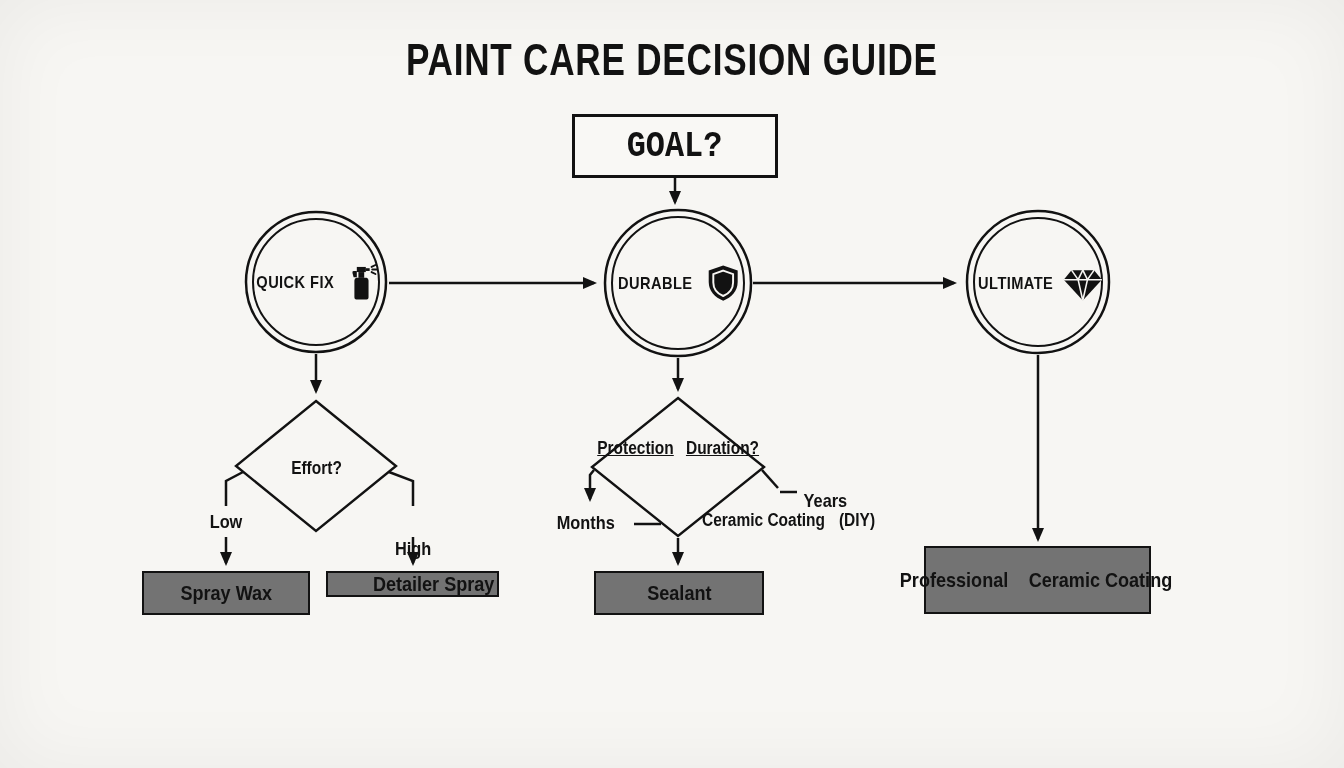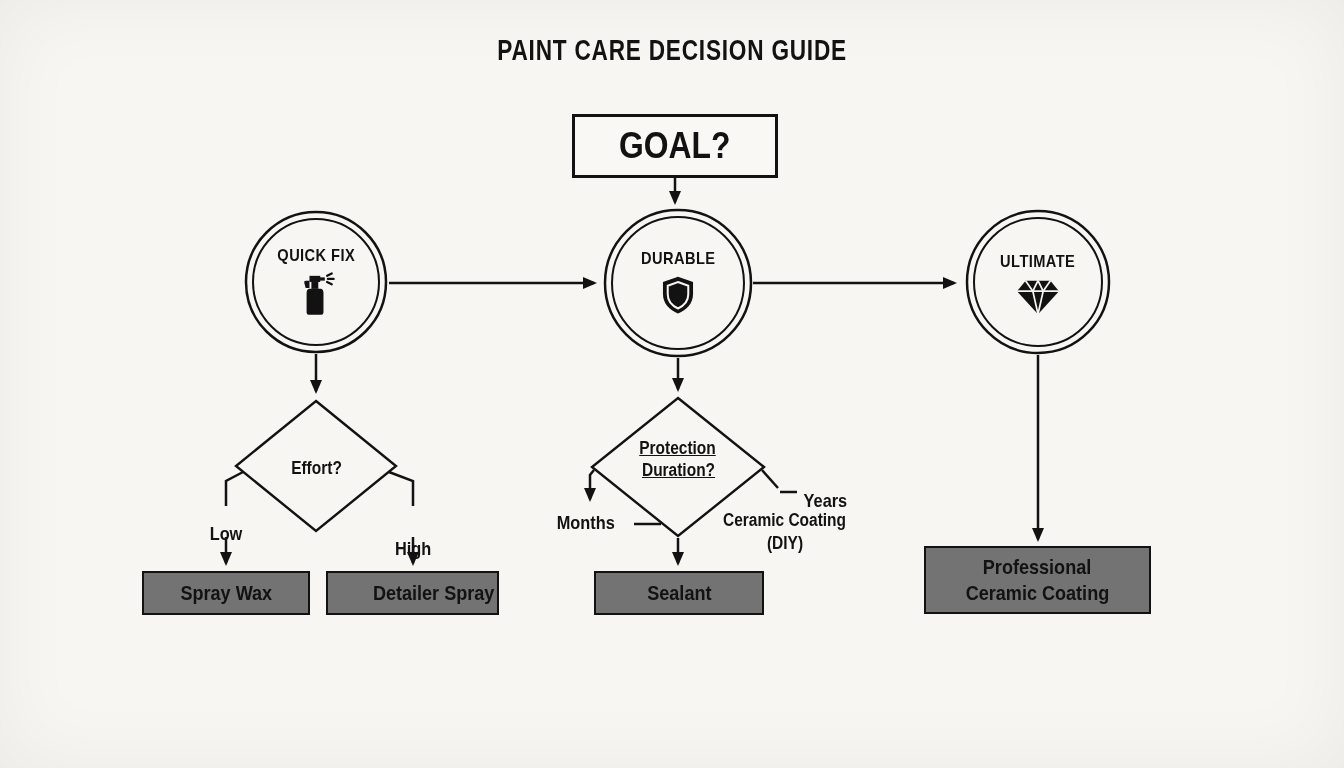--- a/index.html
+++ b/index.html
@@ -5,31 +5,31 @@
   * { margin:0; padding:0; box-sizing:border-box; }
   html,body { background:#e9e8e5; }
   body { font-family:"Liberation Sans", sans-serif; color:#121212; }
   .canvas {
     position:relative; width:1344px; height:768px;
     background:#f7f6f3; overflow:hidden;
     box-shadow: inset 0 0 80px rgba(0,0,0,0.05);
   }
   .abs { position:absolute; }
   .center { display:flex; align-items:center; justify-content:center; text-align:center; }
-  .col { flex-direction:column; }
+  .col { }
   .cx { display:inline-block; transform:scaleX(0.86); white-space:nowrap; }
   .title {
     top:34px; left:0; width:100%;
-    font-size:29px; font-weight:700; letter-spacing:1px; text-align:center;
+    font-size:45px; font-weight:700; letter-spacing:1px; text-align:center;
   }
   .title .cx { transform:scaleX(0.78); }
   .goal-box {
     left:572px; top:114px; width:206px; height:64px;
     border:3px solid #121212; background:#f9f8f5;
-    font-size:37px; font-weight:700;
+    font-size:37px; font-weight:700;font-family:Liberation Mono, monospace;
   }
   .node-content { width:132px; height:100px; gap:3px; }
   .node-label { font-size:17px; font-weight:700; letter-spacing:0.5px; }
   .q-label { font-size:18px; font-weight:700; line-height:1.2; }
   .branch-label { font-size:19px; font-weight:700; }
   .outcome-box {
     border:2.5px solid #121212; background:#737373;
     font-size:21px; font-weight:700; line-height:1.25;
   }
   svg.overlay { position:absolute; left:0; top:0; }
@@ -148,42 +148,42 @@
 
   <div class="abs center q-label" style="left:256px; top:452px; width:120px; height:28px;align-items:flex-end;">
     <span class="cx">Effort?</span>
   </div>
 
   <div class="abs center col q-label" style="left:608px; top:438px; width:140px;text-decoration:underline;">
     <span class="cx">Protection</span>
     <span class="cx">Duration?</span>
   </div>
 
-  <div class="abs center branch-label" style="left:196px; top:523px; width:60px;">
+  <div class="abs center branch-label" style="left:196px; top:511px; width:60px;">
     <span class="cx">Low</span>
   </div>
   <div class="abs center branch-label" style="left:383px; top:511px; width:60px;margin-top:27px;">
     <span class="cx">High</span>
   </div>
   <div class="abs center branch-label" style="left:543px; top:512px; width:86px;text-align:right;">
     <span class="cx">Months</span>
   </div>
   <div class="abs branch-label" style="left:800px; top:490px;">
     <span class="cx">Years</span>
   </div>
 
   <div class="abs center col diy-label" style="left:695px; top:509px; width:180px;">
     <span class="cx">Ceramic Coating</span>
     <span class="cx">(DIY)</span>
   </div>
 
   <div class="abs center outcome-box" style="left:142px; top:571px; width:168px; height:44px;">
     <span class="cx">Spray Wax</span>
   </div>
-  <div class="abs center outcome-box" style="left:326px; top:571px; width:173px; height:44px;padding-left:42px;">
+  <div class="abs center outcome-box" style="left:326px; top:571px; width:173px; height:26px;padding-left:42px;">
     <span class="cx">Detailer Spray</span>
   </div>
   <div class="abs center outcome-box" style="left:594px; top:571px; width:170px; height:44px;">
     <span class="cx">Sealant</span>
   </div>
   <div class="abs center col outcome-box" style="left:924px; top:546px; width:227px; height:68px;">
     <span class="cx">Professional</span>
     <span class="cx">Ceramic Coating</span>
   </div>
 

